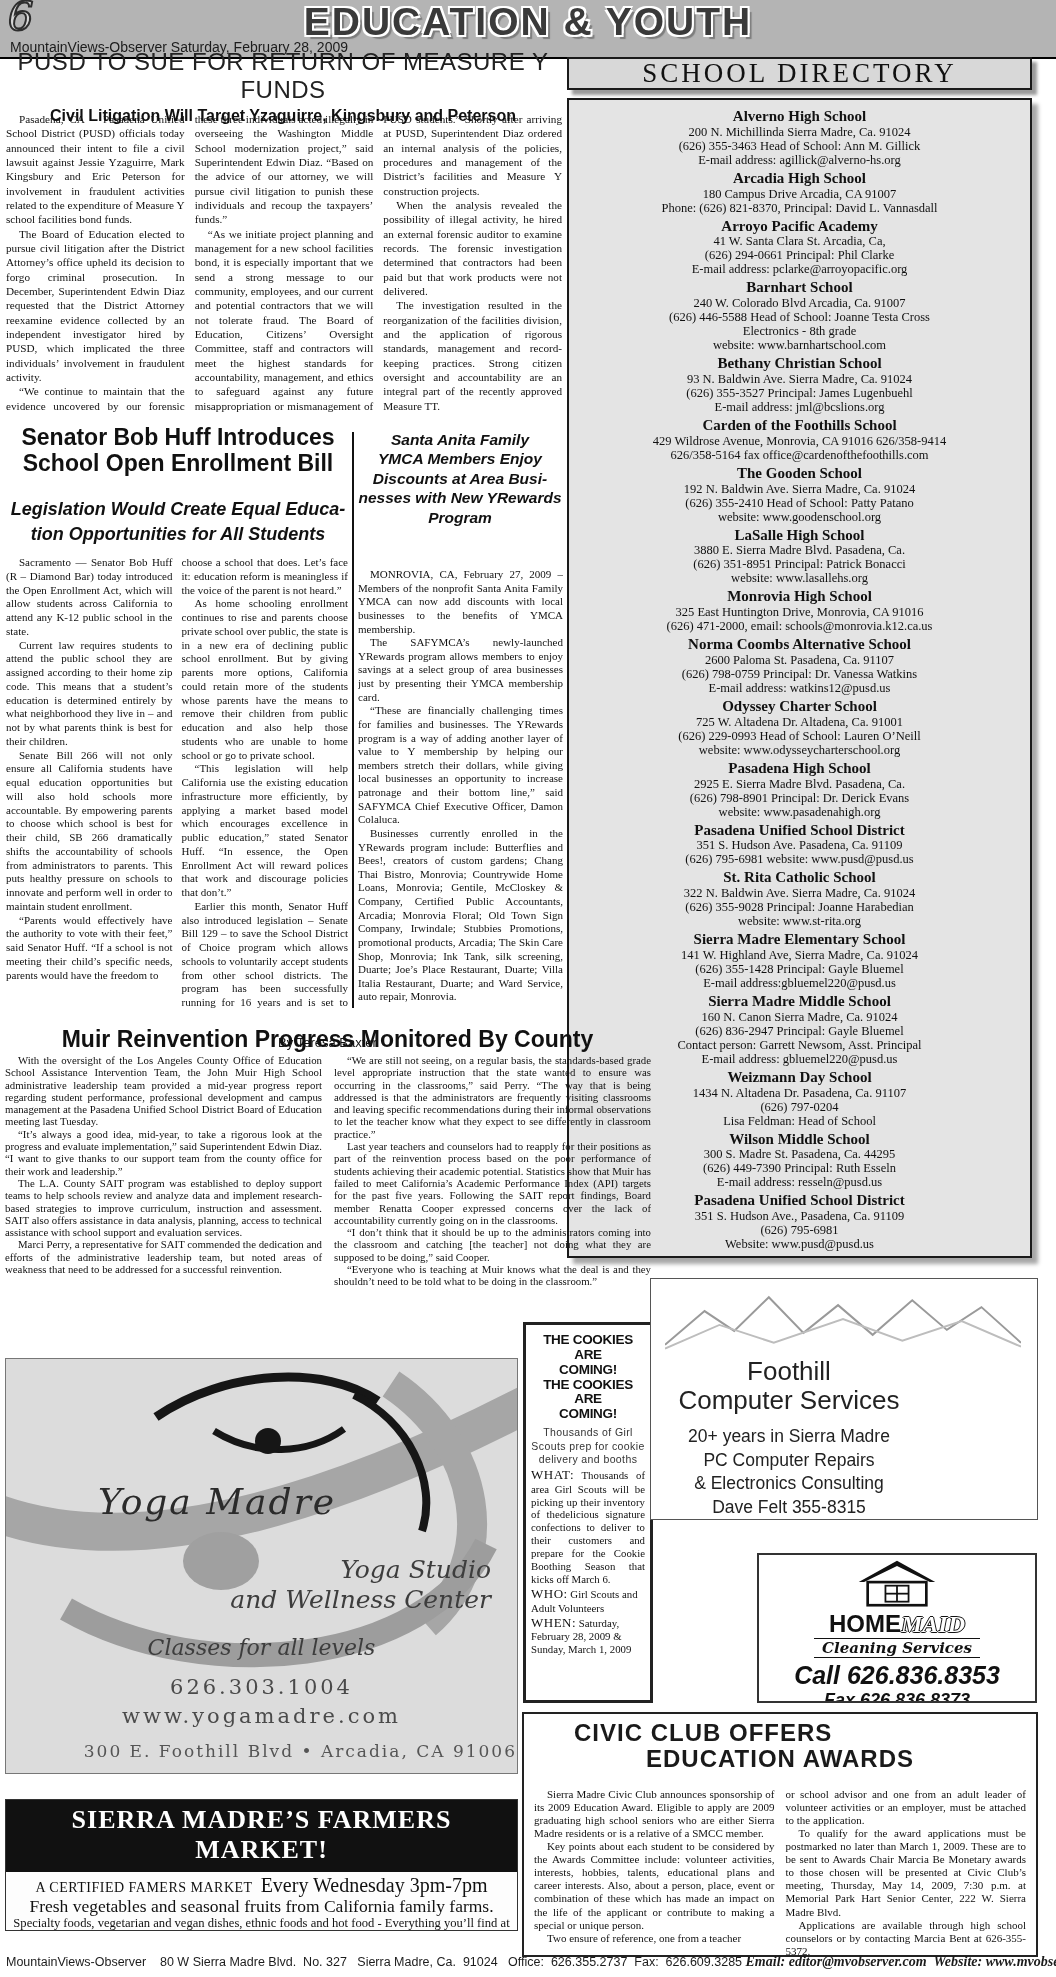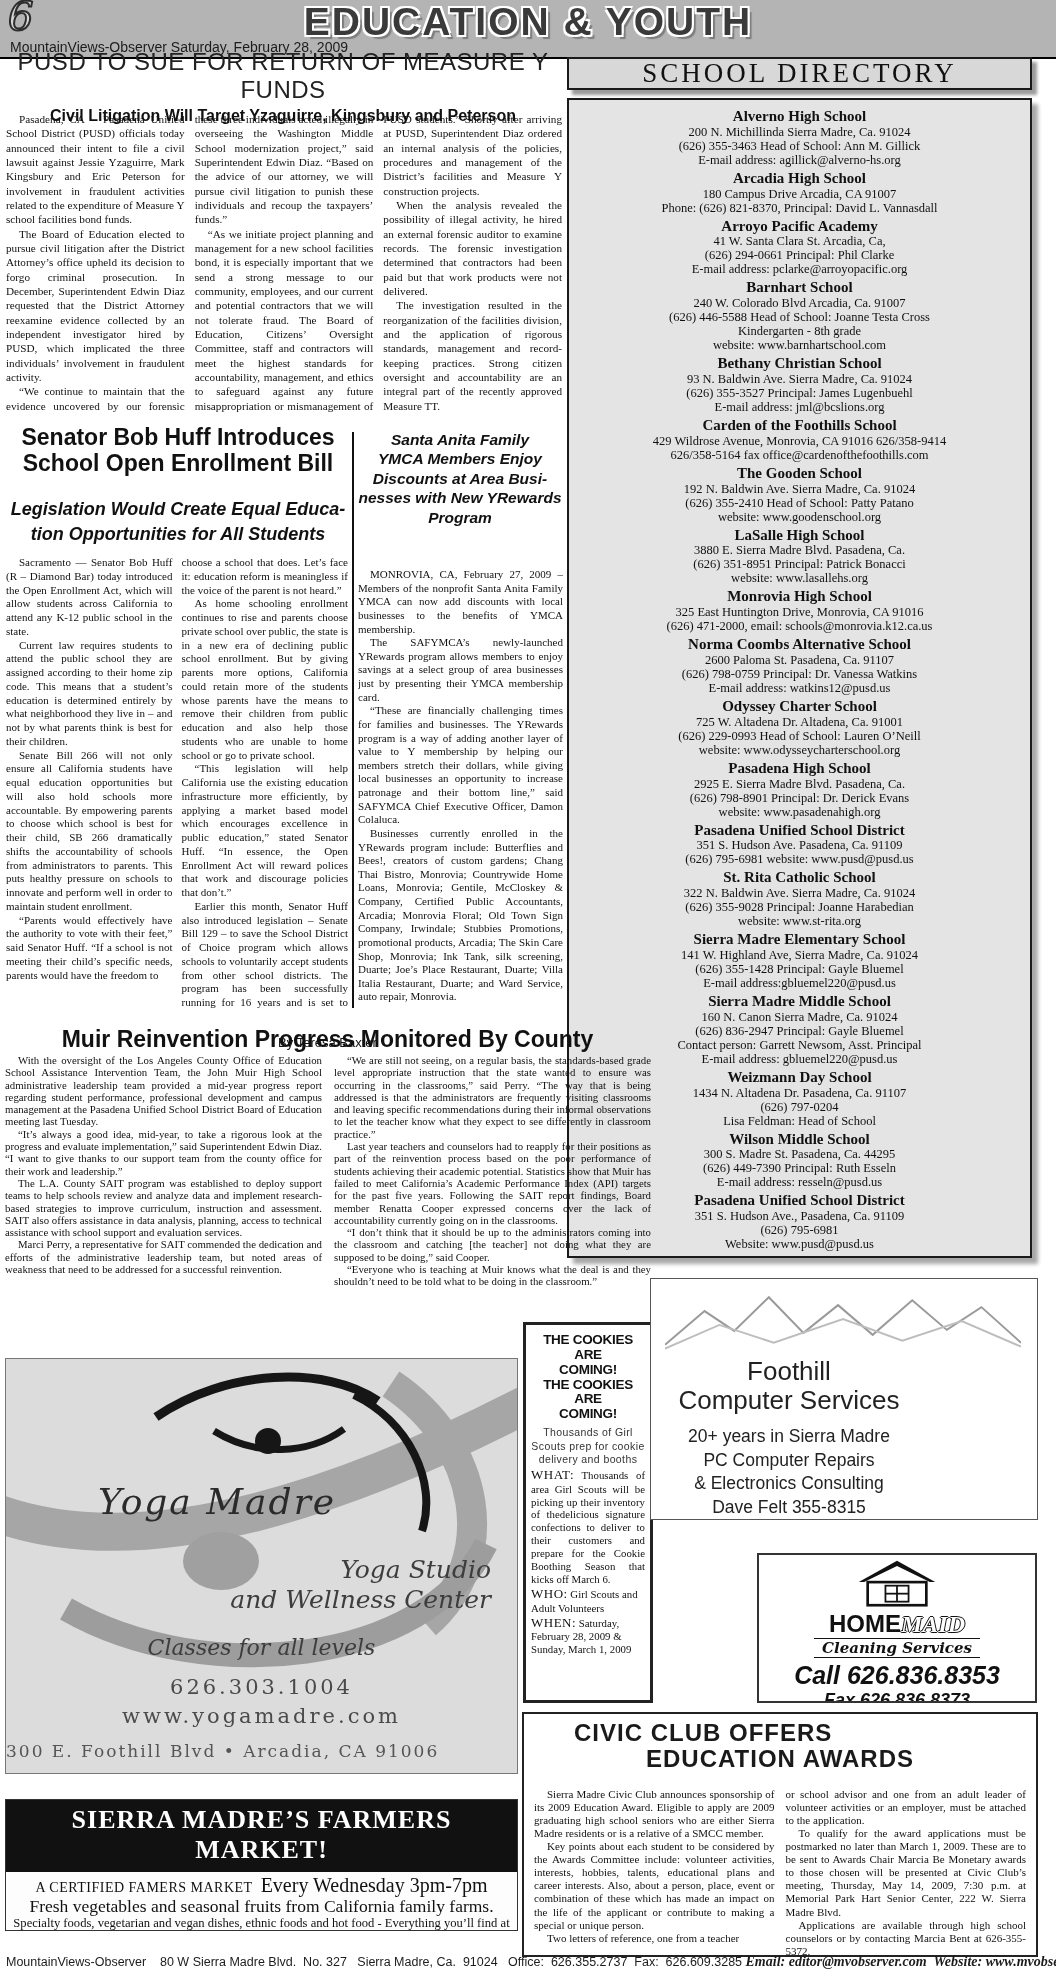--- a/index.html
+++ b/index.html
@@ -49,21 +49,21 @@
   .muir-cols p{font-size:10.8px;line-height:1.14;}
 
   
   .yoga-ad{position:absolute;left:5px;top:1358px;width:513px;height:416px;background:#dcdcdc;border:1px solid #777;overflow:hidden;box-sizing:border-box;}
   .yoga-svg{position:absolute;left:0;top:0;width:513px;height:416px;}
   .yoga-name{position:absolute;left:48px;top:122px;font-family:"DejaVu Serif",serif;font-size:36px;font-style:italic;color:#2b2b2b;letter-spacing:2px;margin-left:44px;}
   .yoga-tag{position:absolute;right:26px;top:196px;text-align:right;font-family:"DejaVu Serif",serif;font-style:italic;font-size:25px;color:#3d3d3d;line-height:1.2;}
   .yoga-classes{position:absolute;left:0;width:100%;top:276px;text-align:center;font-family:"DejaVu Serif",serif;font-style:italic;font-size:22px;color:#3d3d3d;}
   .yoga-phone{position:absolute;left:0;width:100%;top:316px;text-align:center;font-family:"DejaVu Serif",serif;font-size:21px;letter-spacing:3px;color:#4a4a4a;}
   .yoga-web{position:absolute;left:0;width:100%;top:345px;text-align:center;font-family:"DejaVu Serif",serif;font-size:21px;letter-spacing:3px;color:#4a4a4a;}
-  .yoga-addr{position:absolute;left:0;width:100%;top:382px;text-align:left;font-family:"DejaVu Serif",serif;font-size:17px;letter-spacing:2px;color:#555;}
+  .yoga-addr{position:absolute;left:0;width:100%;top:382px;text-align:right;font-family:"DejaVu Serif",serif;font-size:17px;letter-spacing:2px;color:#555;}
 
   
   .cookies-box{position:absolute;left:523px;top:1322px;width:130px;height:381px;border:3px solid #222;background:#fff;box-sizing:border-box;padding:8px 5px;overflow:hidden;text-align:center;}
   .cookie-head-line{font-family:"Liberation Sans",sans-serif;font-weight:bold;font-size:13.5px;line-height:1.1;letter-spacing:-0.3px;}
   .cookie-sub{margin-top:4px;}
   .cookie-sub-line{font-family:"Liberation Sans",sans-serif;font-size:10.5px;line-height:1.3;letter-spacing:0.4px;color:#333;}
   .cookie-para{margin-top:9px;text-align:justify;font-size:10.8px;line-height:1.2;text-indent:0 !important;}
   .cookie-para.left{text-align:left;}
   .cookie-label{font-size:13px;letter-spacing:0.5px;}
 
@@ -168,21 +168,21 @@
           <div class="dir-line">(626) 294-0661 Principal: Phil Clarke</div>
           <div class="dir-line">E-mail address: pclarke@arroyopacific.org</div>
         </div>
       </div>
 
       <div class="dir-entry">
         <div class="dir-name">Barnhart School</div>
         <div class="dir-lines">
           <div class="dir-line">240 W. Colorado Blvd  Arcadia, Ca.  91007</div>
           <div class="dir-line">(626) 446-5588 Head of School:  Joanne Testa Cross</div>
-          <div class="dir-line">Kindergarten - 8th grade</div>
+          <div class="dir-line">Electronics - 8th grade</div>
           <div class="dir-line">website:  www.barnhartschool.com</div>
         </div>
       </div>
 
       <div class="dir-entry">
         <div class="dir-name">Bethany Christian School</div>
         <div class="dir-lines">
           <div class="dir-line">93 N. Baldwin Ave.  Sierra Madre, Ca. 91024</div>
           <div class="dir-line">(626) 355-3527 Principal: James Lugenbuehl</div>
           <div class="dir-line">E-mail address: jml@bcslions.org</div>
@@ -454,21 +454,21 @@
 
   <div class="civic-box">
     <div class="civic-head">
       <div class="civic-head-l1">CIVIC CLUB OFFERS</div>
       <div class="civic-head-l2">EDUCATION AWARDS</div>
     </div>
     <div class="civic-cols">
       <div class="col">
         <p>Sierra Madre Civic Club announces sponsorship of its 2009 Education Award. Eligible to apply are 2009 graduating high school seniors who are either Sierra Madre residents or is a relative of a SMCC member.</p>
           <p>Key points about each student to be considered by the Awards Committee include: volunteer activities, interests, hobbies, talents, educational plans and career interests. Also, about a person, place, event or combination of these which has made an impact on the life of the applicant or contribute to making a special or unique person.</p>
-          <p>Two letters of reference, one from a teacher</p>
+          <p>Two ensure of reference, one from a teacher</p>
       </div>
       <div class="col cont">
         <p>or school advisor and one from an adult leader of volunteer activities or an employer, must be attached to the application.</p>
           <p>To qualify for the award applications must be postmarked no later than March 1, 2009. These are to be sent to Awards Chair Marcia Be Monetary awards to those chosen will be presented at Civic Club’s meeting, Thursday, May 14, 2009, 7:30 p.m. at Memorial Park Hart Senior Center, 222 W. Sierra Madre Blvd.</p>
           <p>Applications are available through high school counselors or by contacting Marcia Bent at 626-355-5372.</p>
       </div>
     </div>
   </div>
 
   <footer class="page-footer"><span>MountainViews-Observer    80 W Sierra Madre Blvd.  No. 327   Sierra Madre, Ca.  91024   Office:  626.355.2737  Fax:  626.609.3285 </span><span class="footer-email">Email: editor@mvobserver.com  Website: www.mvobserver.com</span></footer>

